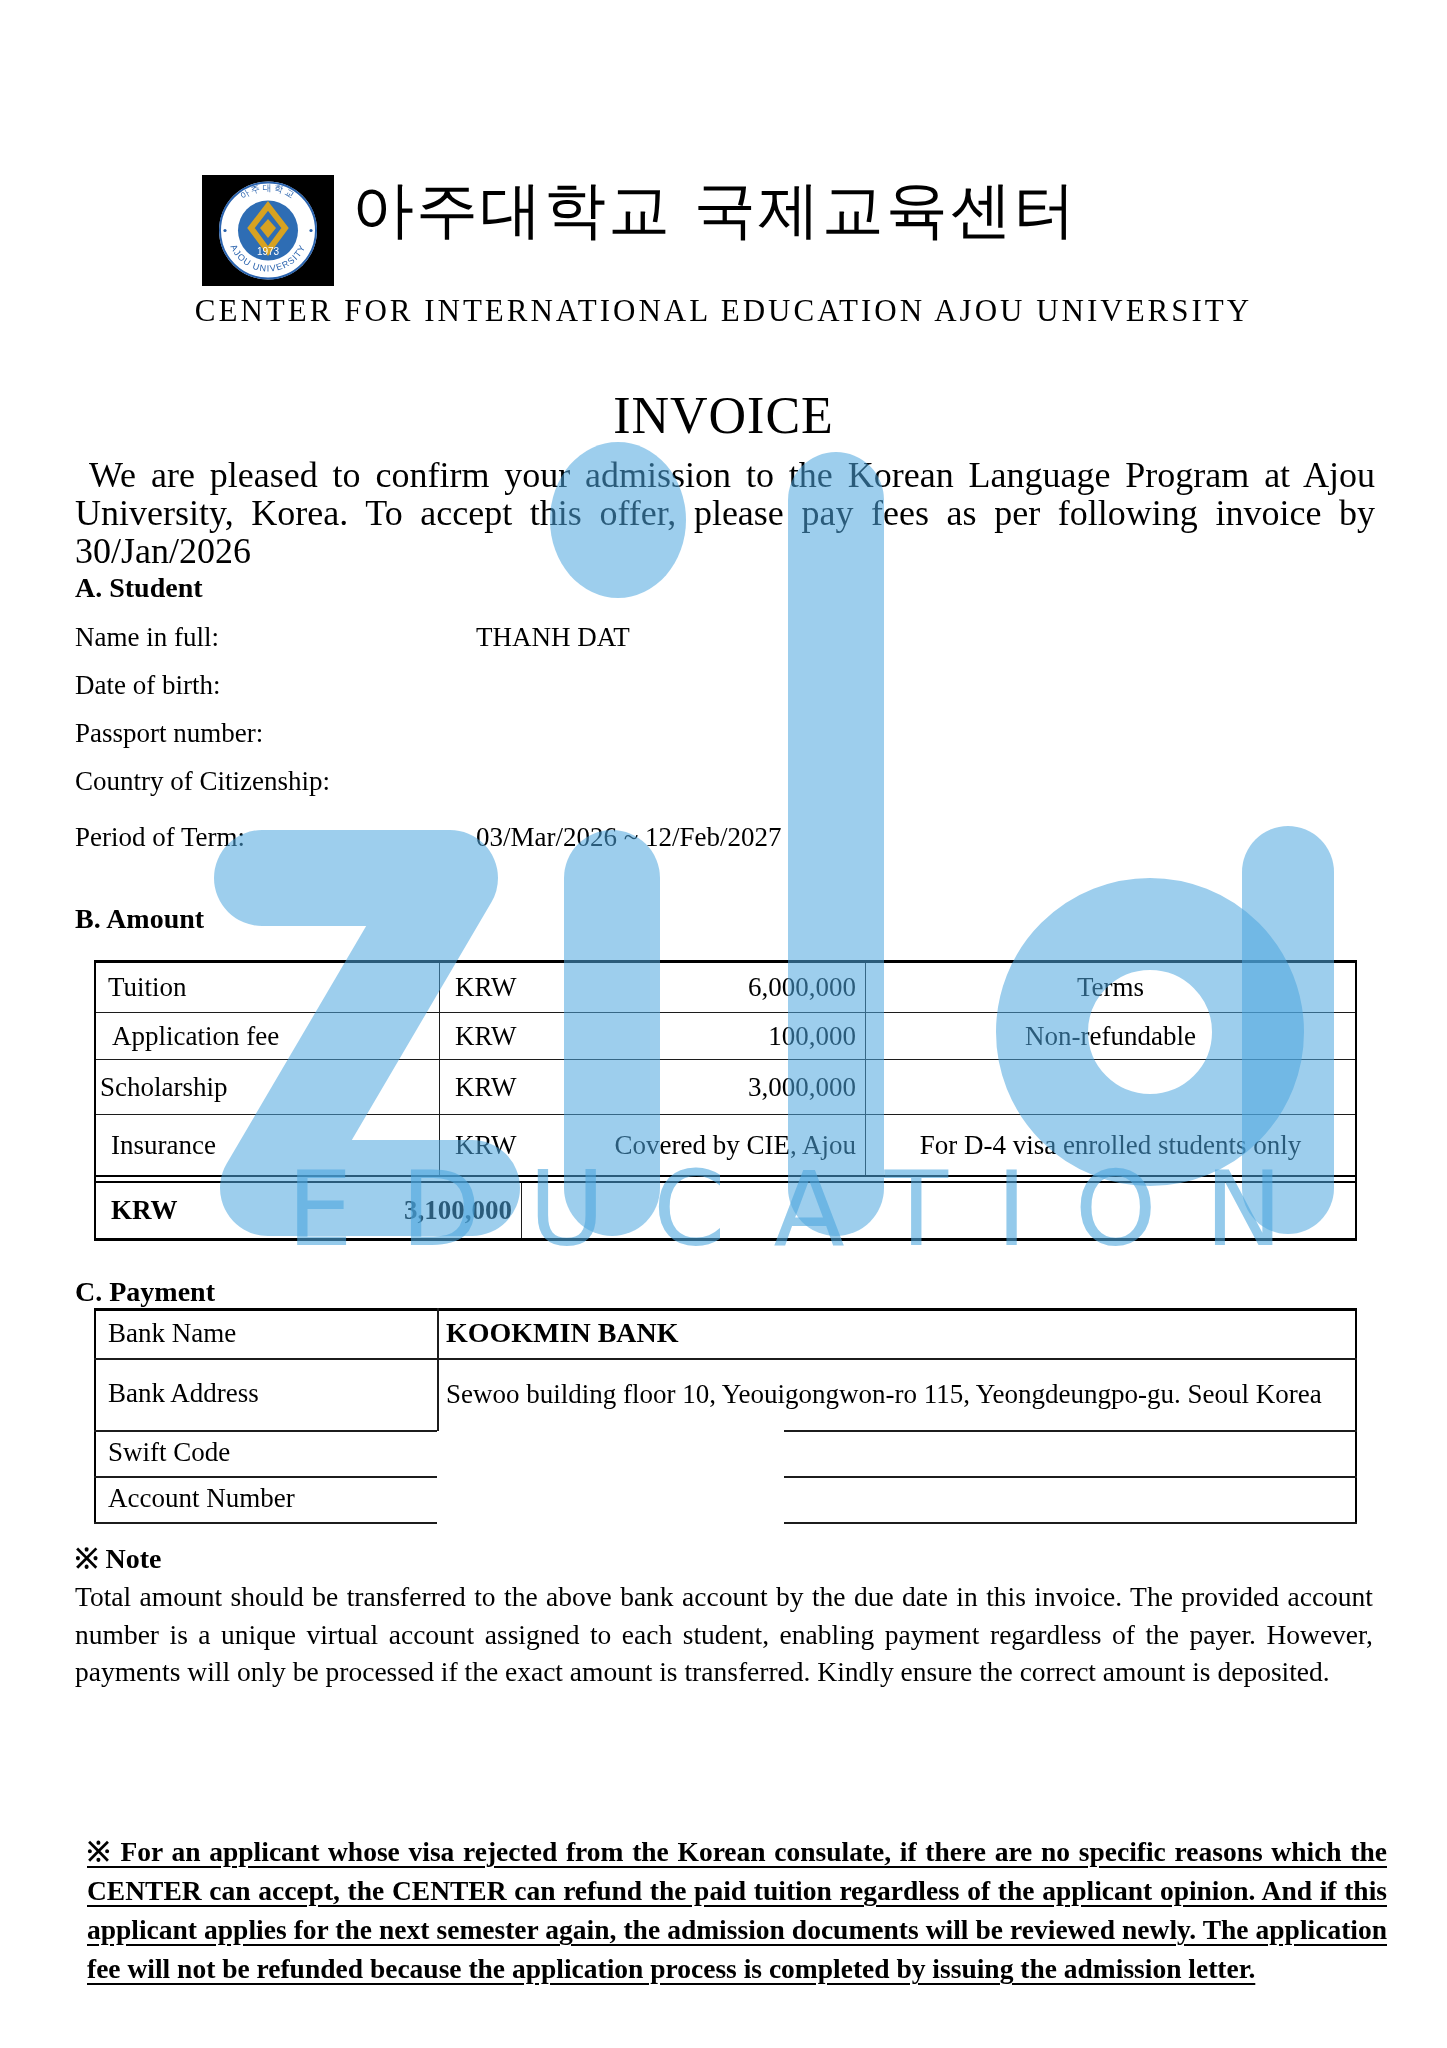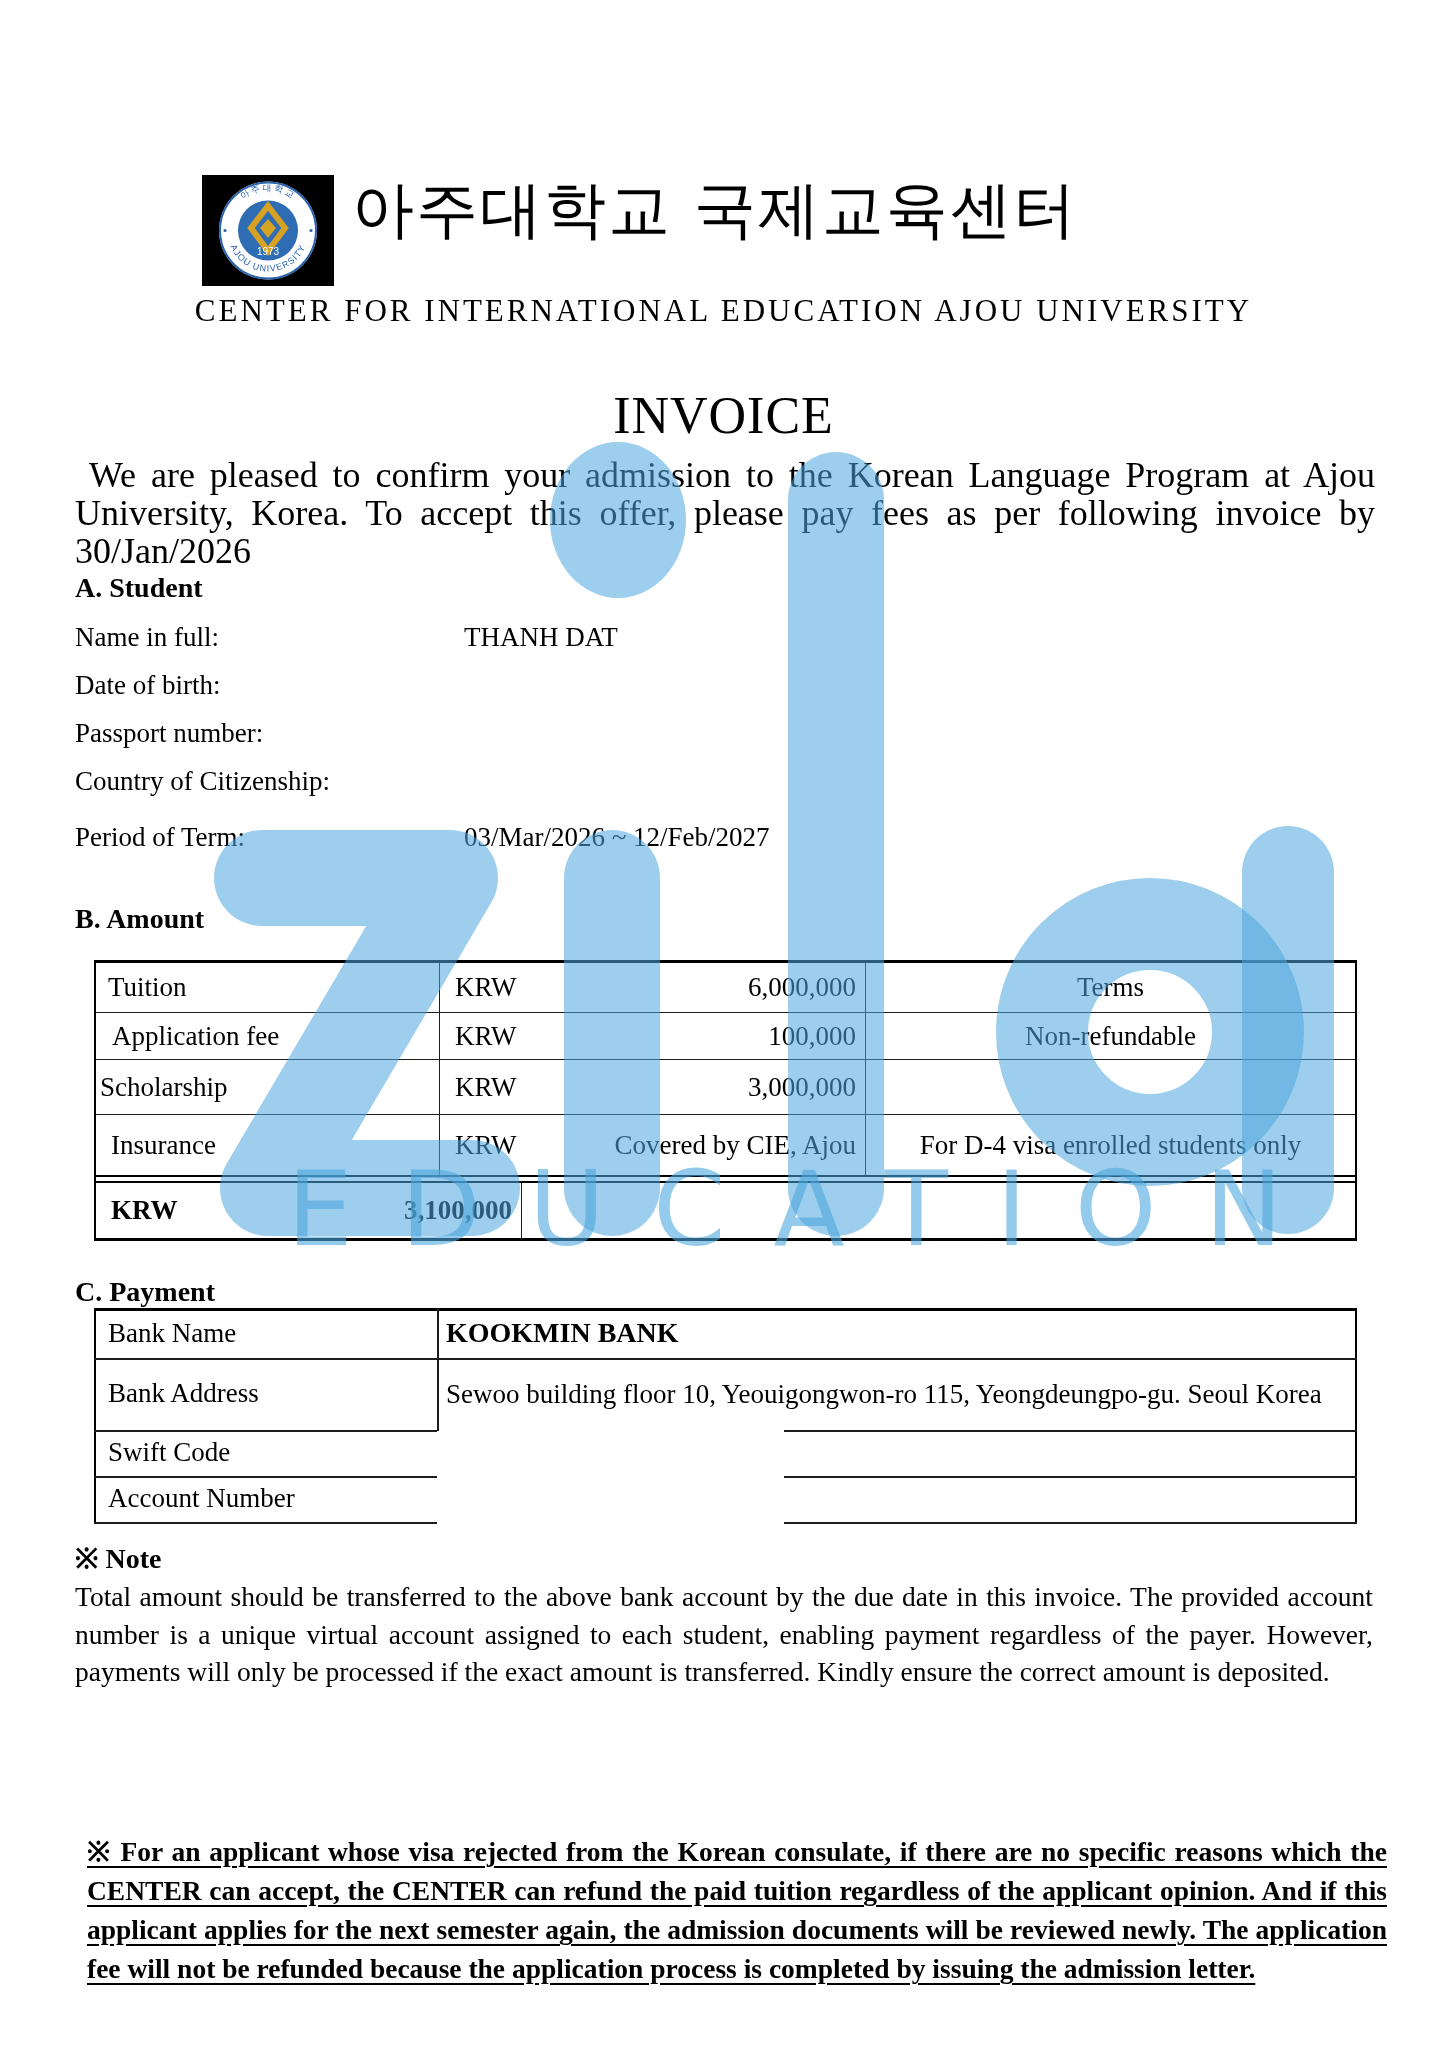--- a/index.html
+++ b/index.html
@@ -43,21 +43,21 @@
   
   .sec-heading { font-size: 28px; font-weight: bold; left: 75px; }
   .h-student { top: 572px; }
   .h-amount  { top: 903px; }
   .h-payment { top: 1276px; }
   .h-note    { top: 1538px; }
 
   
   .a-row { left: 0; width: 100%; height: 30px; font-size: 27px; }
   .a-label { position: absolute; left: 75px; white-space: nowrap; }
-  .a-value { position: absolute; left: 464px; white-space: nowrap; text-align: center; }
+  .a-value { position: absolute; left: 476px; white-space: nowrap; text-align: center; }
 
   
   .btable {
     left: 94px; top: 960px; width: 1263px;
     border: 2px solid #000; border-top-width: 3px; border-bottom-width: 3px;
     font-size: 27px;
   }
   .brow { display: flex; border-bottom: 1.5px solid #1c1c1c; }
   .brow.nosep { border-bottom: none; }
   .r-tuition   { height: 50px; }

